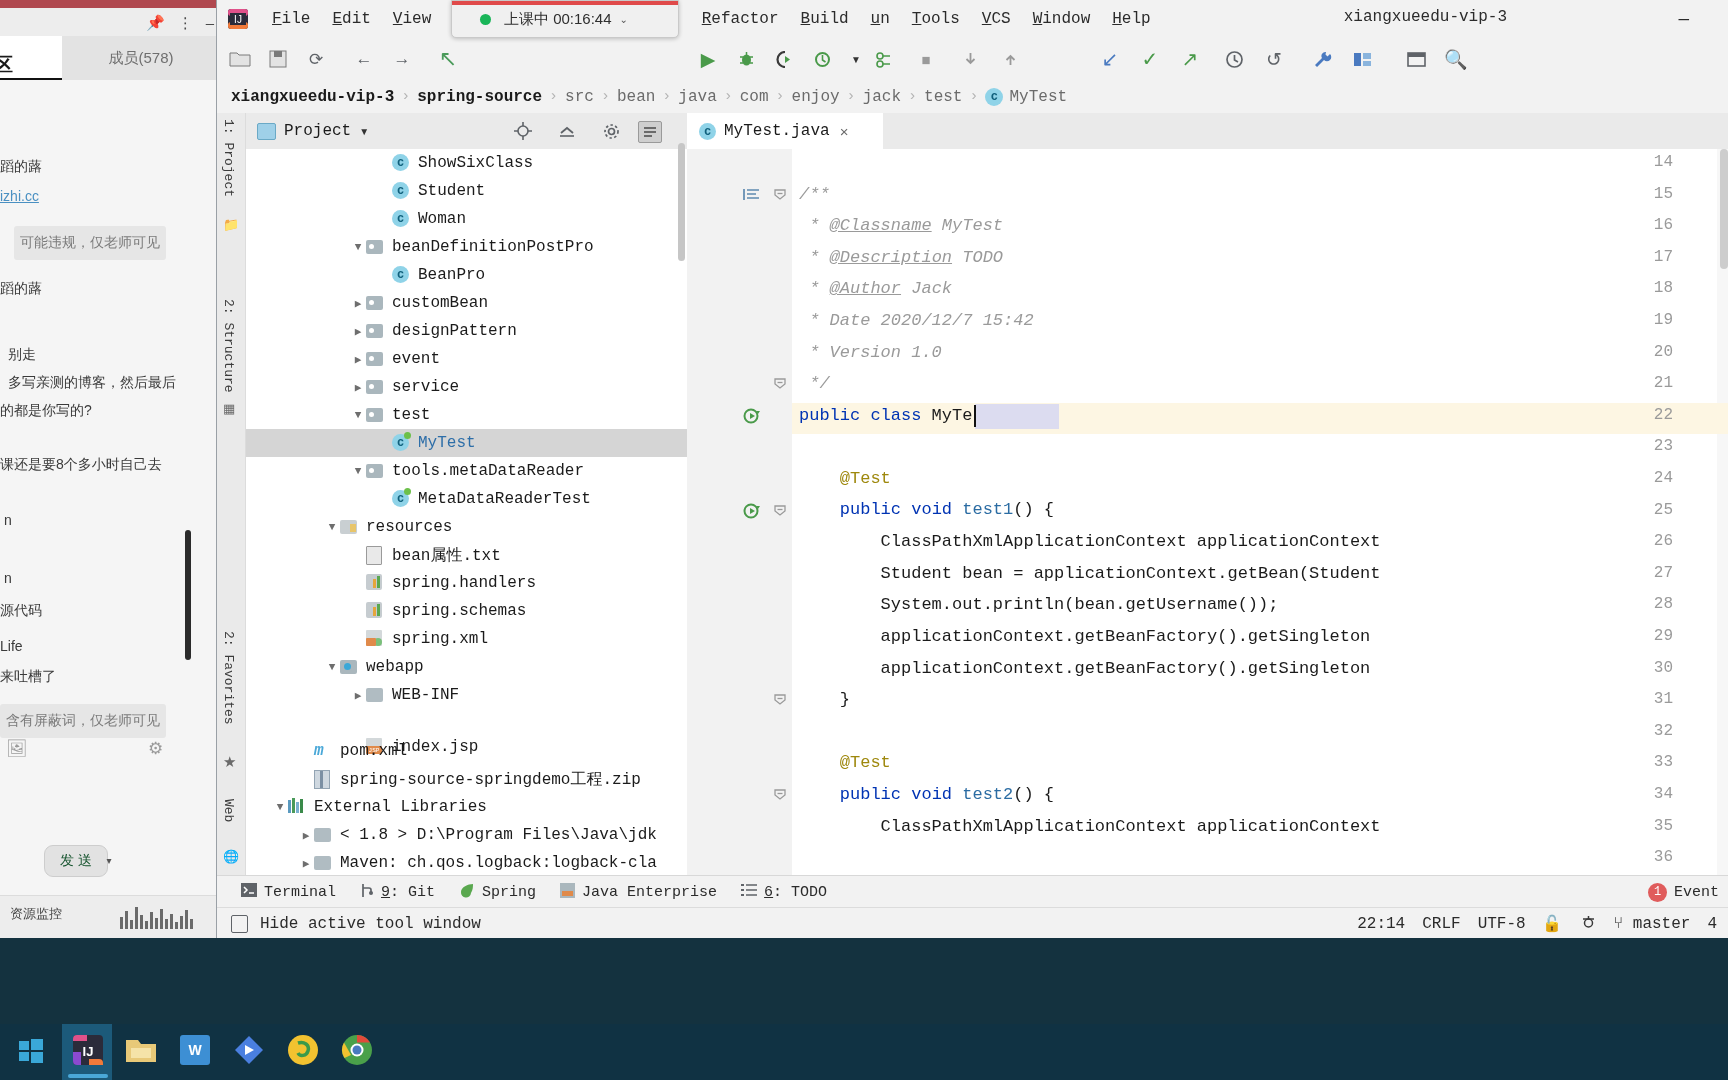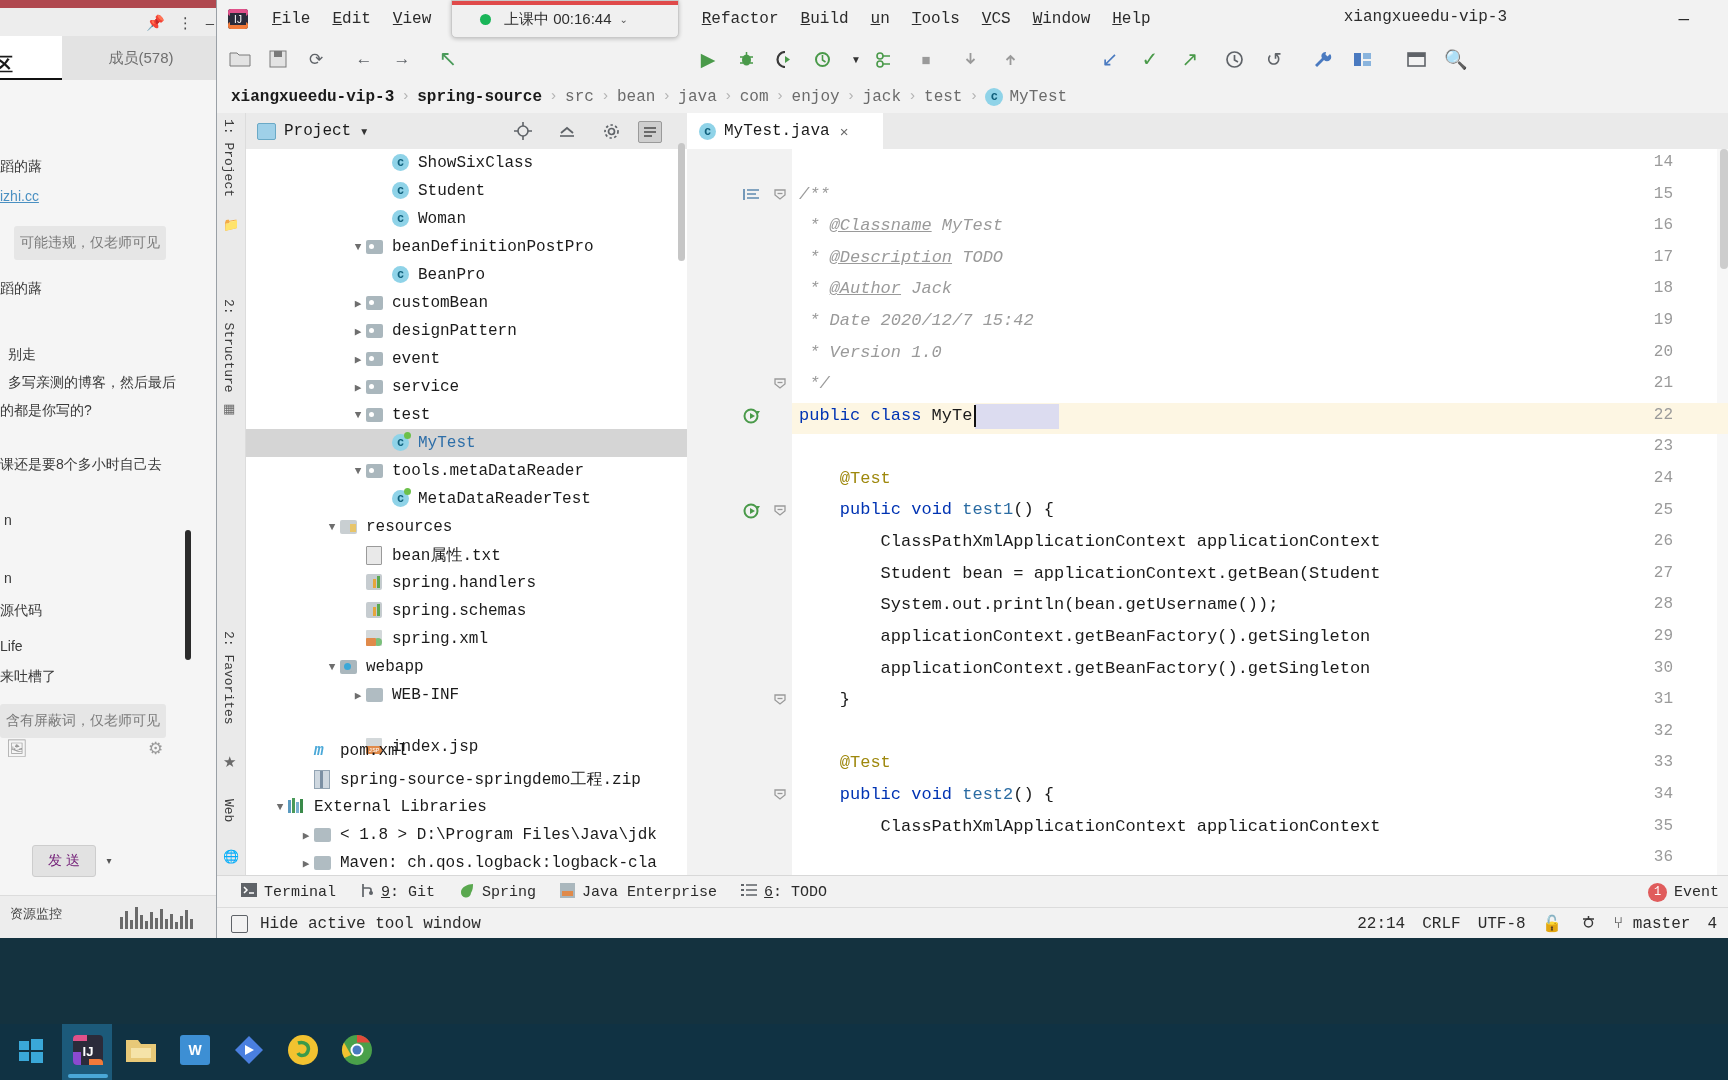--- a/index.html
+++ b/index.html
@@ -21,22 +21,22 @@
   #chat-tab-active{left:0;top:36px;width:62px;height:44px;}
   #chat-tab-active .lbl{position:absolute;left:-6px;top:16px;font-size:19px;font-weight:bold;color:#1a1a1a;letter-spacing:1px;}
   #chat-tab-active .underline{position:absolute;left:-10px;top:42px;width:72px;height:4px;background:#111;}
   #chat-tab-members{left:62px;top:36px;width:158px;height:44px;background:#e3e3e3;display:flex;align-items:center;justify-content:center;
       font-size:15px;color:#6f6f6f;}
   #chat-body{left:0;top:80px;width:212px;height:858px;background:#f5f5f5;}
   .msg{position:absolute;font-size:14px;color:#3a3a3a;white-space:nowrap;}
   .msg.link{color:#4a90c2;text-decoration:underline;}
   .msg.bubble{background:#e6e6e6;padding:8px 6px;border-radius:3px;color:#7b7b7b;}
   #chat-scroll{left:185px;top:530px;width:6px;height:130px;background:#2b2b2b;border-radius:3px;}
-  #chat-send{left:32px;top:845px;width:62px;height:30px;background:#e2e2e2;border:1px solid #cdcdcd;border-radius:3px;
-      display:flex;align-items:center;justify-content:center;font-size:14px;color:#701a75;}
+  #chat-send{left:44px;top:845px;width:62px;height:30px;background:#e2e2e2;border:1px solid #cdcdcd;border-radius:9px;
+      display:flex;align-items:center;justify-content:center;font-size:14px;color:#14532d;}
   #chat-send-arrow{left:98px;top:845px;width:22px;height:30px;display:flex;align-items:center;justify-content:center;font-size:10px;color:#555;}
   #chat-img-icon{left:6px;top:738px;font-size:17px;color:#9a9a9a;}
   #chat-gear-icon{left:148px;top:738px;font-size:17px;color:#9a9a9a;}
   #chat-bottombar{left:0;top:895px;width:220px;height:43px;background:#ededed;border-top:1px solid #dcdcdc;}
   #chat-monitor{left:10px;top:905px;font-size:13px;color:#444;}
   #chat-wave{left:118px;top:903px;width:80px;height:26px;}
 
   
   #ide{left:216px;top:0;width:1512px;height:938px;background:#f2f2f2;border-left:1px solid #9aa0a6;}
 

